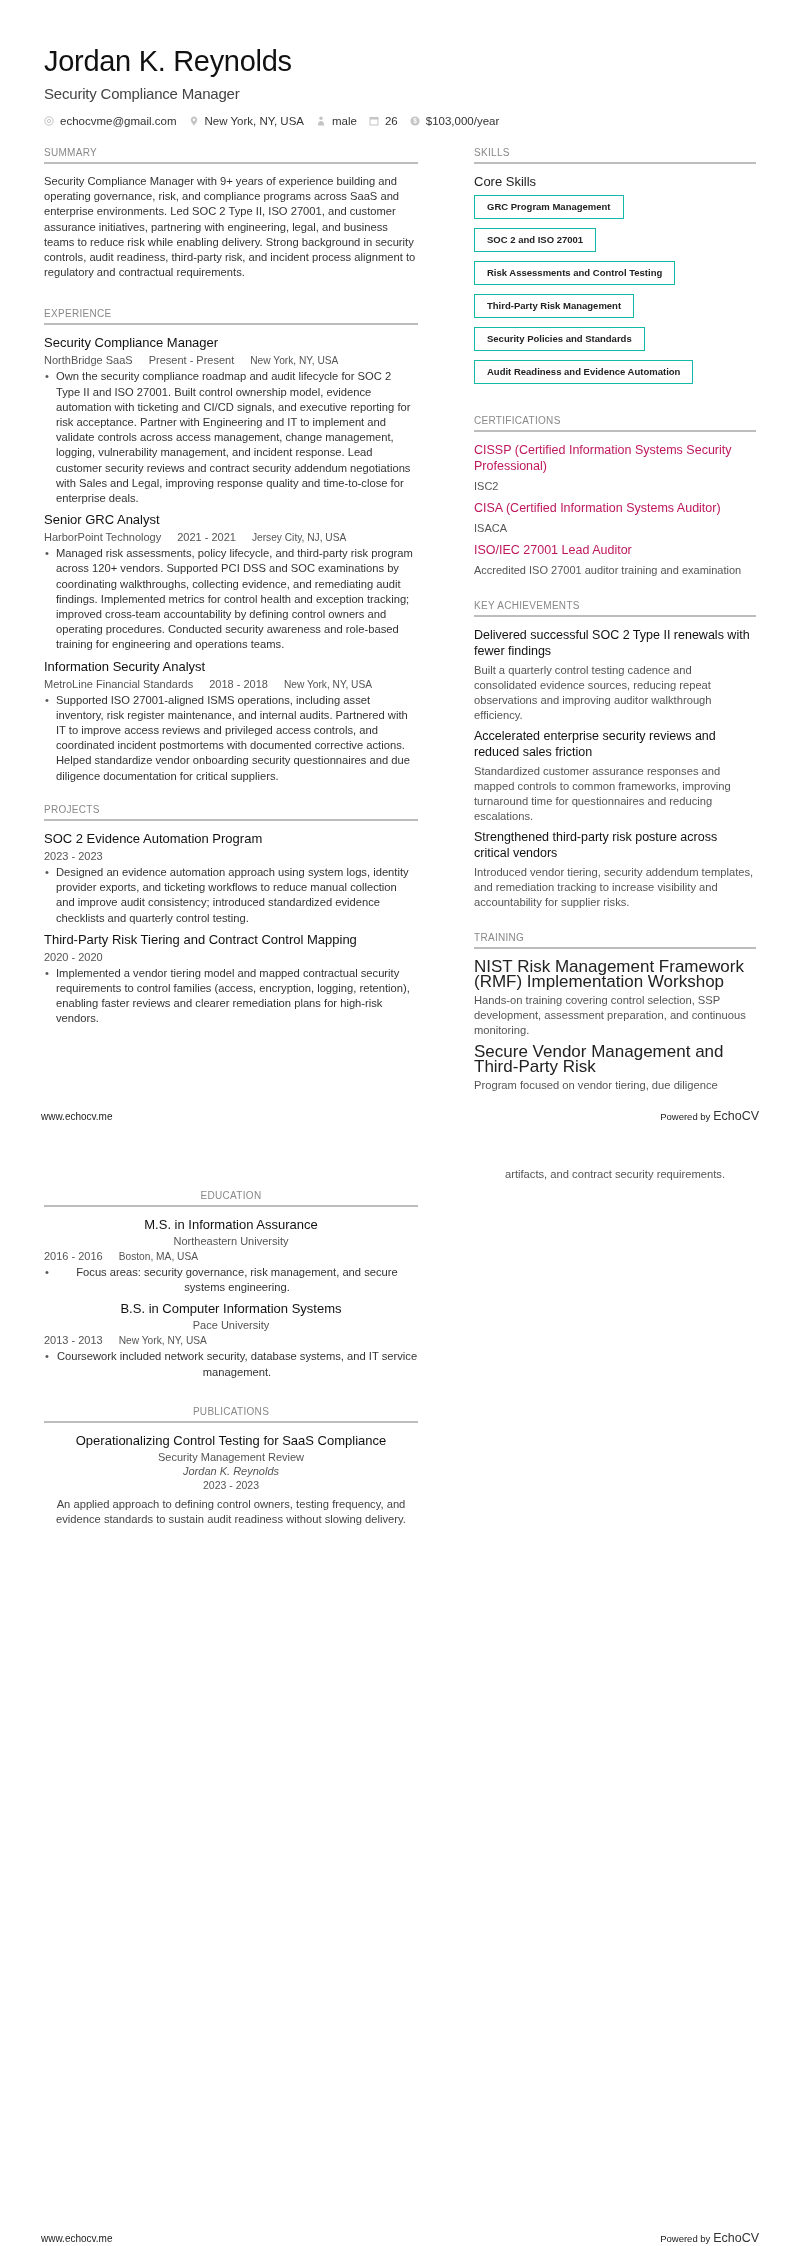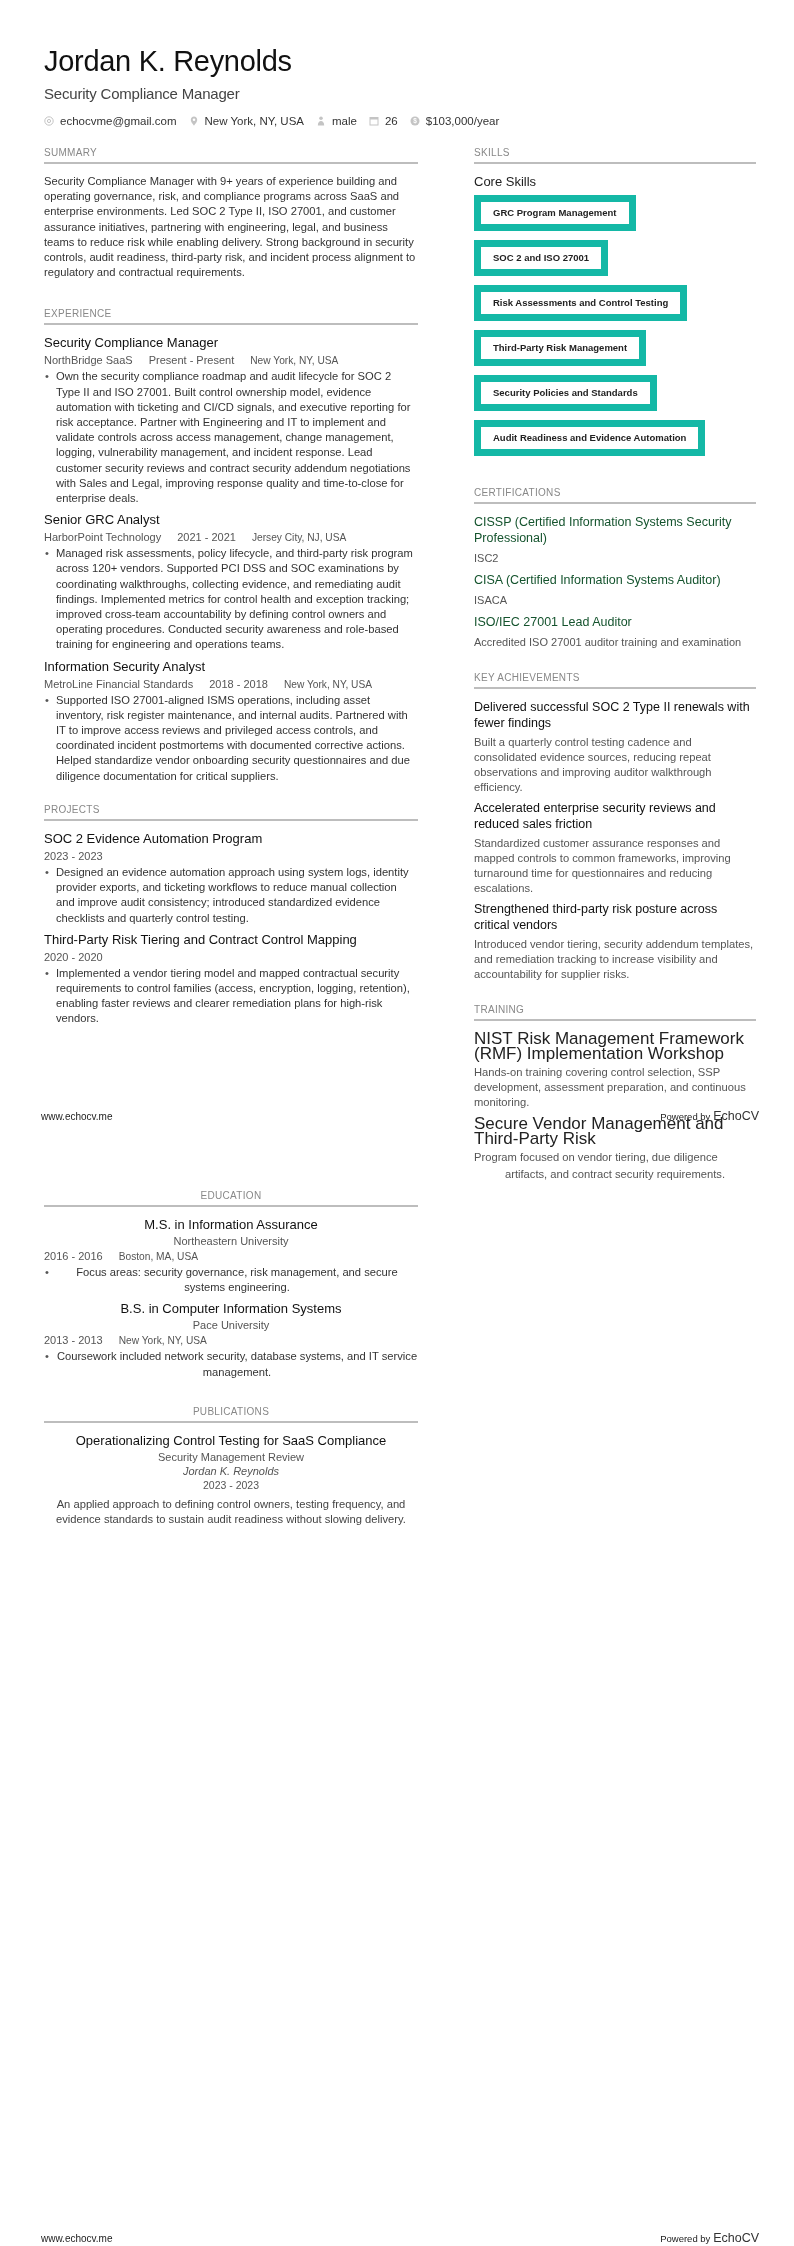--- a/index.html
+++ b/index.html
@@ -31,23 +31,23 @@
   .entry-title { font-size: 13px; color: #111; line-height: 16px; }
   .entry-meta { font-size: 11px; color: #555; margin-top: 3px; display: flex; align-items: baseline; }
   .entry-meta span { margin-right: 16px; }
   .entry-meta .loc { font-size: 10.2px; }
   .bullets { list-style: none; margin-top: 3px; margin-bottom: 6px; }
   .bullets li { position: relative; padding-left: 12px; font-size: 11.2px; line-height: 15.2px; color: #333; }
   .bullets li::before { content: "•"; position: absolute; left: 1px; top: 0; color: #555; }
 
   .skill-group { font-size: 13px; color: #222; margin-bottom: 6px; }
   .skills { display: flex; flex-wrap: wrap; }
-  .skill { border: 7px solid #14b8a6; font-size: 9.5px; font-weight: 700; color: #222; padding: 6px 12px; margin-right: 8px; margin-bottom: 9px; line-height: 10px; }
-
-  .cert-name { font-size: 12.5px; color: #14532d; line-height: 16px; margin-top: 2px; }
+  .skill { border: 1px solid #14b8a6; font-size: 9.5px; font-weight: 700; color: #222; padding: 6px 12px; margin-right: 8px; margin-bottom: 9px; line-height: 10px; }
+
+  .cert-name { font-size: 12.5px; color: #be185d; line-height: 16px; margin-top: 2px; }
   .cert-issuer { font-size: 11px; color: #555; margin-top: 5px; margin-bottom: 6px; line-height: 15px; }
 
   .ach-title { font-size: 12.5px; color: #111; line-height: 16px; }
   .ach-desc { font-size: 11.2px; color: #555; line-height: 15px; margin-top: 4px; margin-bottom: 5px; }
 
   .train-title { font-size: 17px; color: #222; line-height: 15px; }
   .train-desc { font-size: 11.2px; color: #555; line-height: 15px; margin-top: 4px; margin-bottom: 6px; }
 
   .pub-title { font-size: 13px; color: #111; line-height: 16px; }
   .pub-venue { font-size: 11px; color: #555; margin-top: 2px; }

